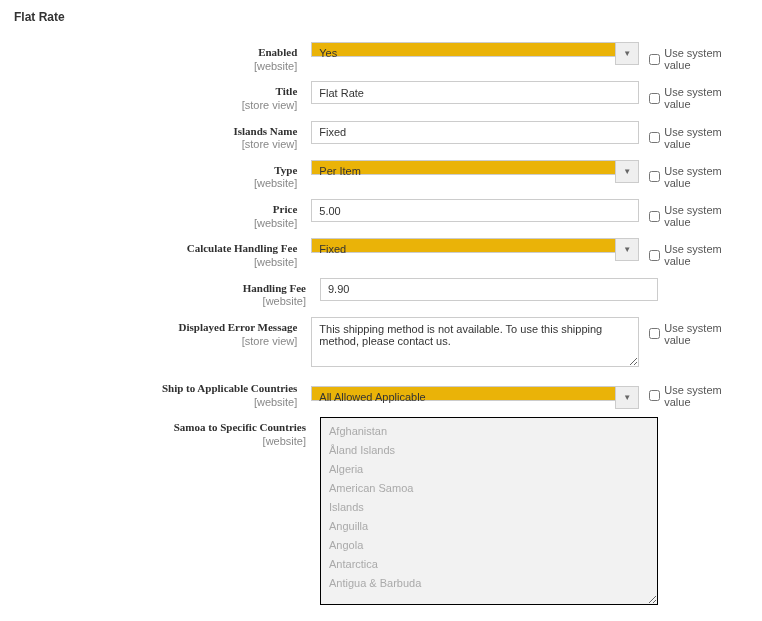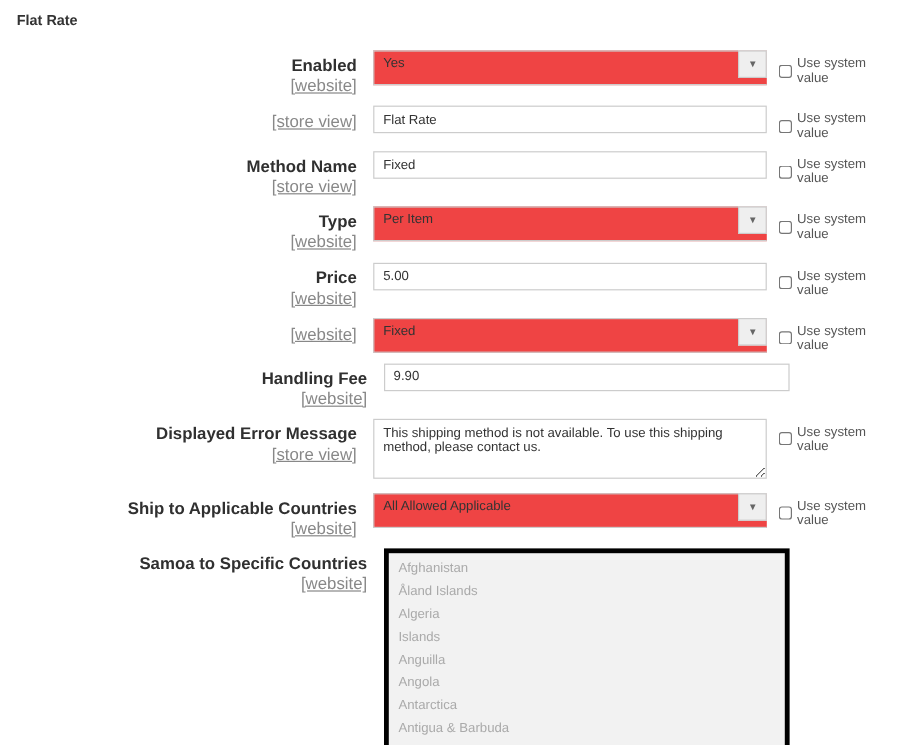--- a/index.html
+++ b/index.html
@@ -24,30 +24,30 @@
   }
   .label-col {
     width: 306px;
     text-align: right;
     padding-right: 14px;
     padding-top: 4px;
     line-height: 1.15;
   }
   .label-col .main-label {
     font-weight: bold;
-    font-size: 14px;
+    font-size: 11px;
     color: #303030;
     display: block;
+    font-family: Liberation Serif, serif;
   }
   .label-col .scope {
-    font-size: 14px;
+    font-size: 11px;
     color: #888;
     display: block;
     margin-top: 1px;
-    text-decoration: underline;
   }
   .field-col {
     width: 338px;
   }
   .checkbox-col {
     display: flex;
     align-items: center;
     padding-left: 10px;
     padding-top: 5px;
     font-size: 11px;
@@ -57,24 +57,24 @@
     margin: 0 4px 0 0;
     width: 11px;
     height: 11px;
   }
   .select-wrap {
     position: relative;
     width: 100%;
   }
   .select-wrap .display {
     width: 100%;
-    height: 29px;
+    height: 15px;
     border: 1px solid #ccc;
     border-right: none;
-    background: #ef4444;
+    background: #eab308;
     padding: 0 7px;
     line-height: 21px;
     font-size: 11px;
     color: #333;
   }
   .select-wrap .arrow {
     position: absolute;
     right: 0;
     top: 0;
     width: 24px;
@@ -102,21 +102,21 @@
     border: 1px solid #ccc;
     padding: 5px 7px;
     font-size: 11px;
     color: #333;
     resize: both;
     font-family: inherit;
   }
   .multi {
     width: 100%;
     height: 188px;
-    border: 4px solid #000000;
+    border: 1px solid #000000;
     background: #f2f2f2;
     padding: 4px 0;
     overflow-y: scroll;
     color: #aaa;
     font-size: 11px;
     resize:both;
   }
   .multi .opt {
     padding: 2px 8px;
     line-height: 15px;
@@ -143,34 +143,35 @@
     </div>
   </div>
   <label class="checkbox-col">
     <input type="checkbox" style="">
     <span>Use system value</span>
   </label>
 </div>
 
 <div class="form-row">
   <div class="label-col">
+    <span class="main-label">Title</span>
     <span class="scope">[store view]</span>
   </div>
   <div class="field-col">
     <input class="text-input" value="Flat Rate" style="">
   </div>
   <label class="checkbox-col">
     <input type="checkbox" style="">
     <span>Use system value</span>
   </label>
 </div>
 
 <div class="form-row">
   <div class="label-col">
-    <span class="main-label">Method Name</span>
+    <span class="main-label">Islands Name</span>
     <span class="scope">[store view]</span>
   </div>
   <div class="field-col">
     <input class="text-input" value="Fixed" style="">
   </div>
   <label class="checkbox-col">
     <input type="checkbox" style="">
     <span>Use system value</span>
   </label>
 </div>
@@ -201,20 +202,21 @@
     <input class="text-input" value="5.00" style="">
   </div>
   <label class="checkbox-col">
     <input type="checkbox" style="">
     <span>Use system value</span>
   </label>
 </div>
 
 <div class="form-row">
   <div class="label-col">
+    <span class="main-label">Calculate Handling Fee</span>
     <span class="scope">[website]</span>
   </div>
   <div class="field-col">
     <div class="select-wrap">
       <div class="display">Fixed</div>
       <div class="arrow">▼</div>
     </div>
   </div>
   <label class="checkbox-col">
     <input type="checkbox" style="">
@@ -239,21 +241,21 @@
   </div>
   <div class="field-col">
     <textarea class="textarea" style="">This shipping method is not available. To use this shipping method, please contact us.</textarea>
   </div>
   <label class="checkbox-col">
     <input type="checkbox" style="">
     <span>Use system value</span>
   </label>
 </div>
 
-<div class="form-row" style="">
+<div class="form-row" style="align-items:center;">
   <div class="label-col">
     <span class="main-label">Ship to Applicable Countries</span>
     <span class="scope">[website]</span>
   </div>
   <div class="field-col">
     <div class="select-wrap">
       <div class="display">All Allowed Applicable</div>
       <div class="arrow">▼</div>
     </div>
   </div>
@@ -266,20 +268,21 @@
 <div class="form-row">
   <div class="label-col">
     <span class="main-label">Samoa to Specific Countries</span>
     <span class="scope">[website]</span>
   </div>
   <div class="field-col">
     <div class="multi">
       <div class="opt">Afghanistan</div>
       <div class="opt">Åland Islands</div>
       <div class="opt">Algeria</div>
+      <div class="opt">American Samoa</div>
       <div class="opt">Islands</div>
       <div class="opt">Anguilla</div>
       <div class="opt">Angola</div>
       <div class="opt">Antarctica</div>
       <div class="opt">Antigua &amp; Barbuda</div>
     </div>
   </div>
 </div>
 
 <div class="form-row" style="margin-top:16px;">

